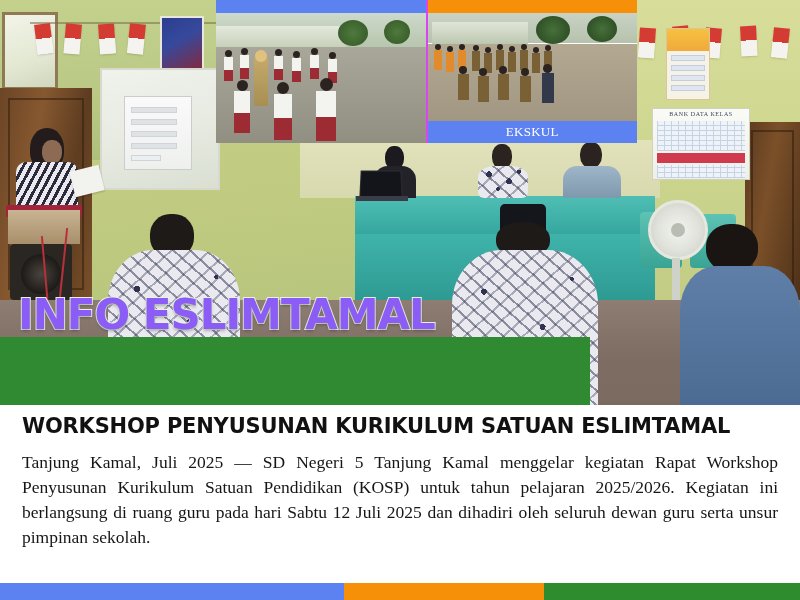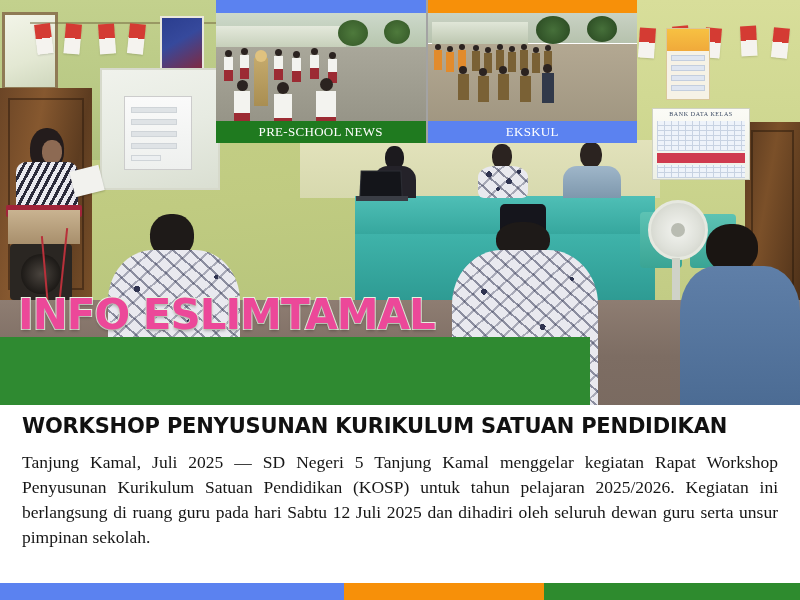--- a/index.html
+++ b/index.html
@@ -288,21 +288,21 @@
     position: absolute;
     left: 216px; top: 0px; width: 421px; height: 143px;
     display: flex;
     background: #ffffff;
   }
   .thumb {
     position: relative;
     flex: 1 1 0;
     overflow: hidden;
   }
-  .thumb + .thumb { border-left: 2px solid #a3a3a3; }
+  .thumb + .thumb { border-left: 2px solid #d946ef; }
   .thumb-bar {
     position: absolute; left:0; top:0; width:100%; height:13px;
     z-index: 4;
   }
   .thumb-img { position:absolute; left:0; top:0; width:100%; height:100%; }
   .thumb-label {
     position: absolute;
     left: 0; bottom: 0; width: 100%;
     height: 22px; line-height: 22px;
     text-align: center;
@@ -363,21 +363,21 @@
   .t3-desk  { position:absolute; left:0; bottom:22px; width:100%; height:24px;
              background: linear-gradient(180deg,#e0a63a 0%, #c98c24 100%); }
 
   
   .info-title {
     position: absolute;
     left: 18px; top: 290px;
     font-size: 42px;
     font-weight: bold;
     letter-spacing: -1px;
-    color: #ec4899;
+    color: #8b5cf6;
     font-family: "DejaVu Sans", sans-serif;
     -webkit-text-stroke: 2px #e8f4e2;
     paint-order: stroke fill;
     text-shadow: 0 2px 3px rgba(0,0,0,0.25);
     z-index: 20;
     white-space: nowrap;
   }
   .green-band {
     position: absolute;
     left: 0; top: 337px;
@@ -584,21 +584,20 @@
             <div class="sr" style="width:18px;height:22px;"></div>
           </div>
         <div class="stud" style="left:100px;top:78px; width:20px;">
             <div class="sh" style="width:13px;height:13px;"></div>
             <div class="sw" style="width:20px;height:26px;"></div>
             <div class="sr" style="width:20px;height:24px;"></div>
           </div>
         <div style="position:absolute;left:38px;top:58px;width:14px;height:48px;background:linear-gradient(180deg,#c4a96b 0%,#a98e52 100%);"></div>
         <div style="position:absolute;left:39px;top:50px;width:12px;height:12px;border-radius:50%;background:#e0c27f;"></div>
       </div>
-      <div class="thumb-label" style="background:#1f7a1f;">PRE-SCHOOL NEWS</div>
     </div>
 
     <div class="thumb">
       <div class="thumb-bar" style="background:#f79009;"></div>
       <div class="thumb-img">
         <div class="t2-sky"></div>
         <div class="t2-bldg"></div>
         <div class="t2-tree" style="left:52%; width:34px; height:28px;"></div>
         <div class="t2-tree" style="left:76%; width:30px; height:26px;"></div>
         <div class="t2-ground"></div>
@@ -665,21 +664,21 @@
       </div>
       <div class="thumb-label" style="background:#5b82f0;">EKSKUL</div>
     </div>
 
   </div>
 
   <div class="info-title">INFO ESLIMTAMAL</div>
   <div class="green-band"></div>
 
   <div class="article">
-    <h1 class="article-title">WORKSHOP PENYUSUNAN KURIKULUM SATUAN PENDIDIKAN</h1>
+    <h1 class="article-title">WORKSHOP PENYUSUNAN KURIKULUM SATUAN ESLIMTAMAL</h1>
     <p class="article-body">Tanjung Kamal, Juli 2025 — SD Negeri 5 Tanjung Kamal menggelar kegiatan Rapat Workshop Penyusunan Kurikulum Satuan Pendidikan (KOSP) untuk tahun pelajaran 2025/2026. Kegiatan ini berlangsung di ruang guru pada hari Sabtu 12 Juli 2025 dan dihadiri oleh seluruh dewan guru serta unsur pimpinan sekolah.</p>
   </div>
 
   <div class="bottom-bar">
     <div class="bottom-seg" style="width:43%; background:#5b82f0;"></div>
     <div class="bottom-seg" style="width:25%; background:#f79009;"></div>
     <div class="bottom-seg" style="width:32%; background:#2e8b2e;"></div>
   </div>
 
 </div>

